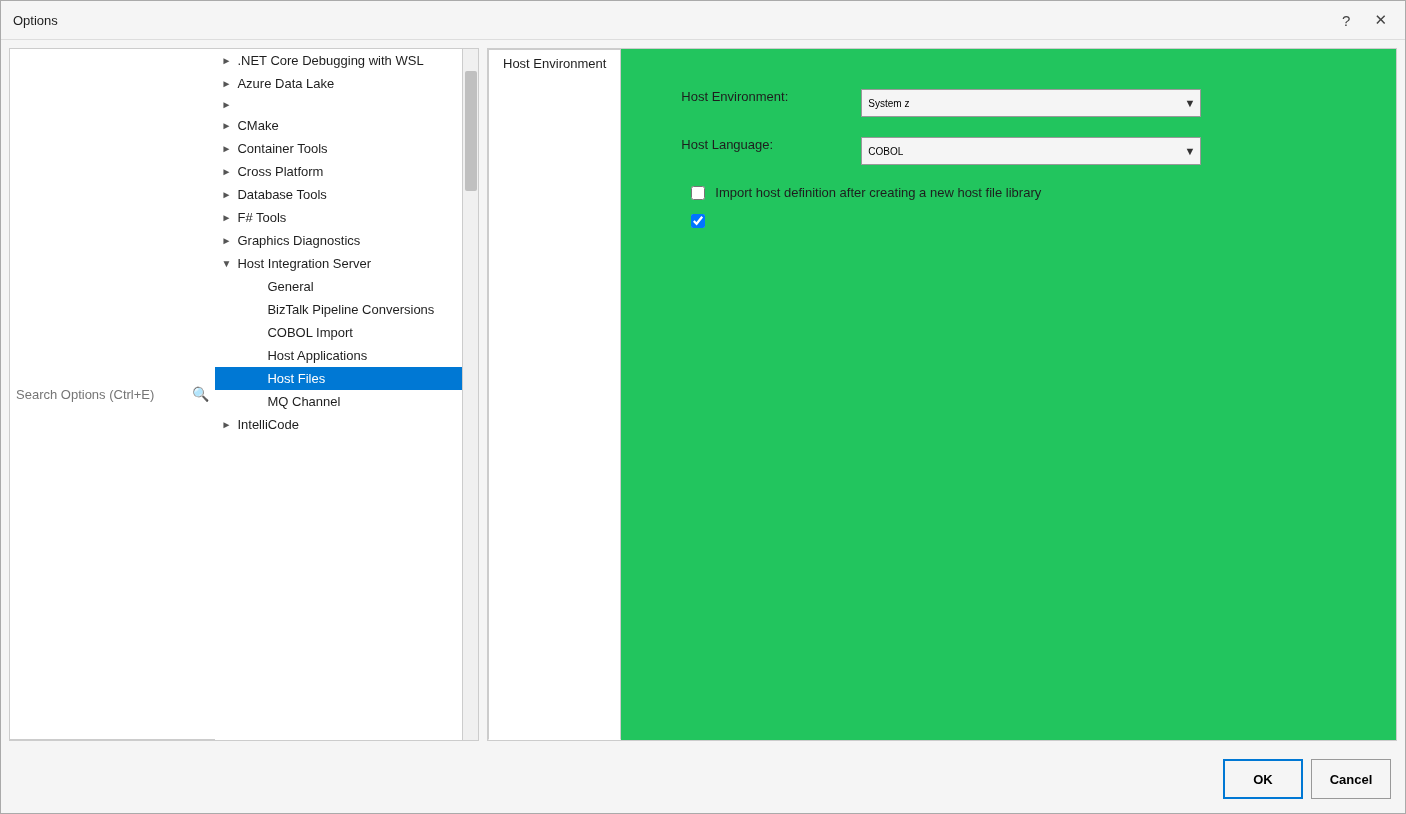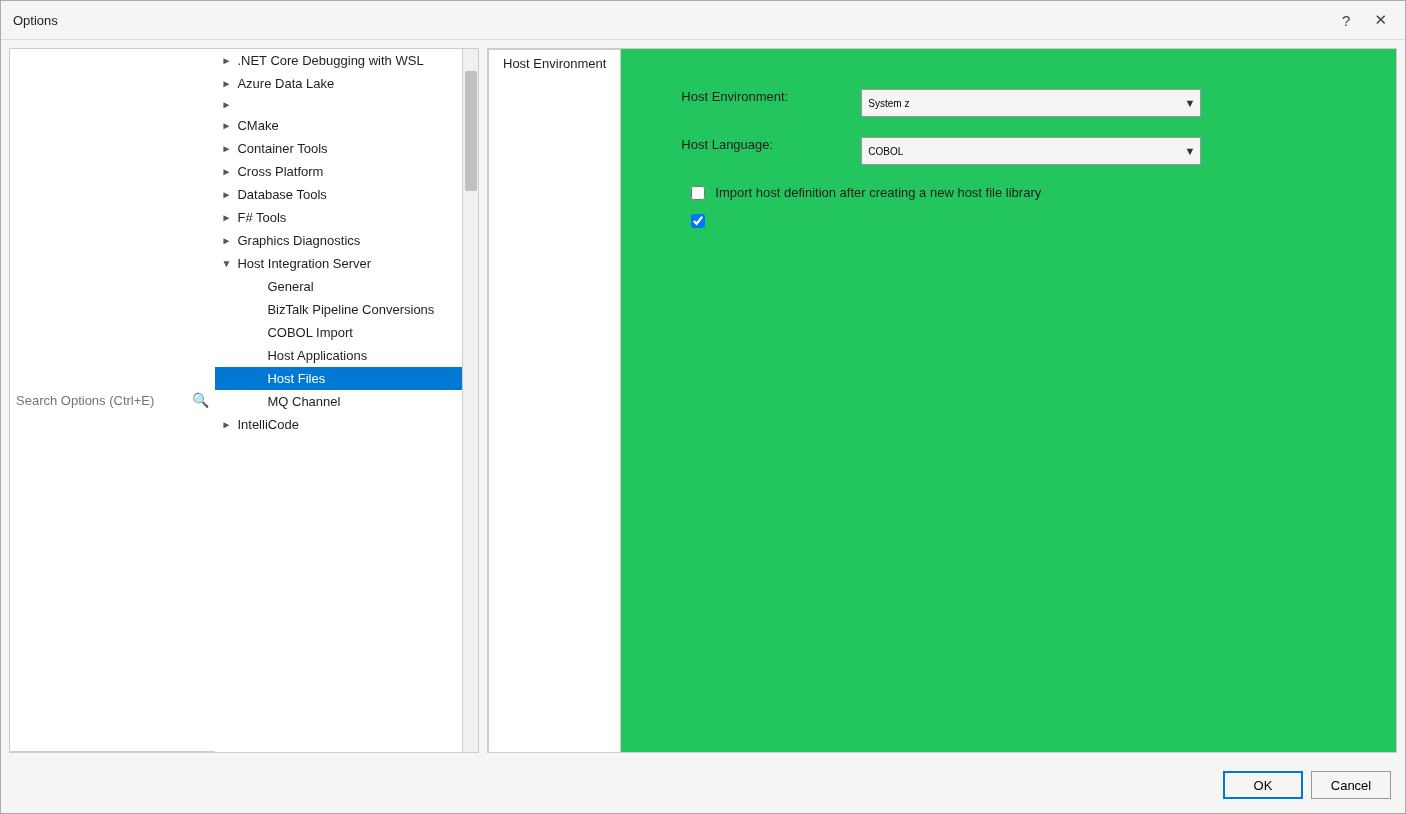--- a/index.html
+++ b/index.html
@@ -203,26 +203,27 @@
     }
     .dialog-footer {
       display: flex;
       justify-content: flex-end;
       align-items: center;
       padding: 10px 14px 14px;
       gap: 8px;
     }
     .btn {
       min-width: 80px;
-      height: 28px;
+      height: 40px;
       border: 1px solid #999;
       background: #f5f5f5;
       font-size: 13px;
       cursor: pointer;
       padding: 0 16px;
+      font-weight: bold;
     }
     .btn.primary {
       border: 2px solid #0078d4;
       background: #f5f5f5;
     }
     .left-tree-wrapper {
       display: flex;
       flex: 1;
       overflow: hidden;
     }

